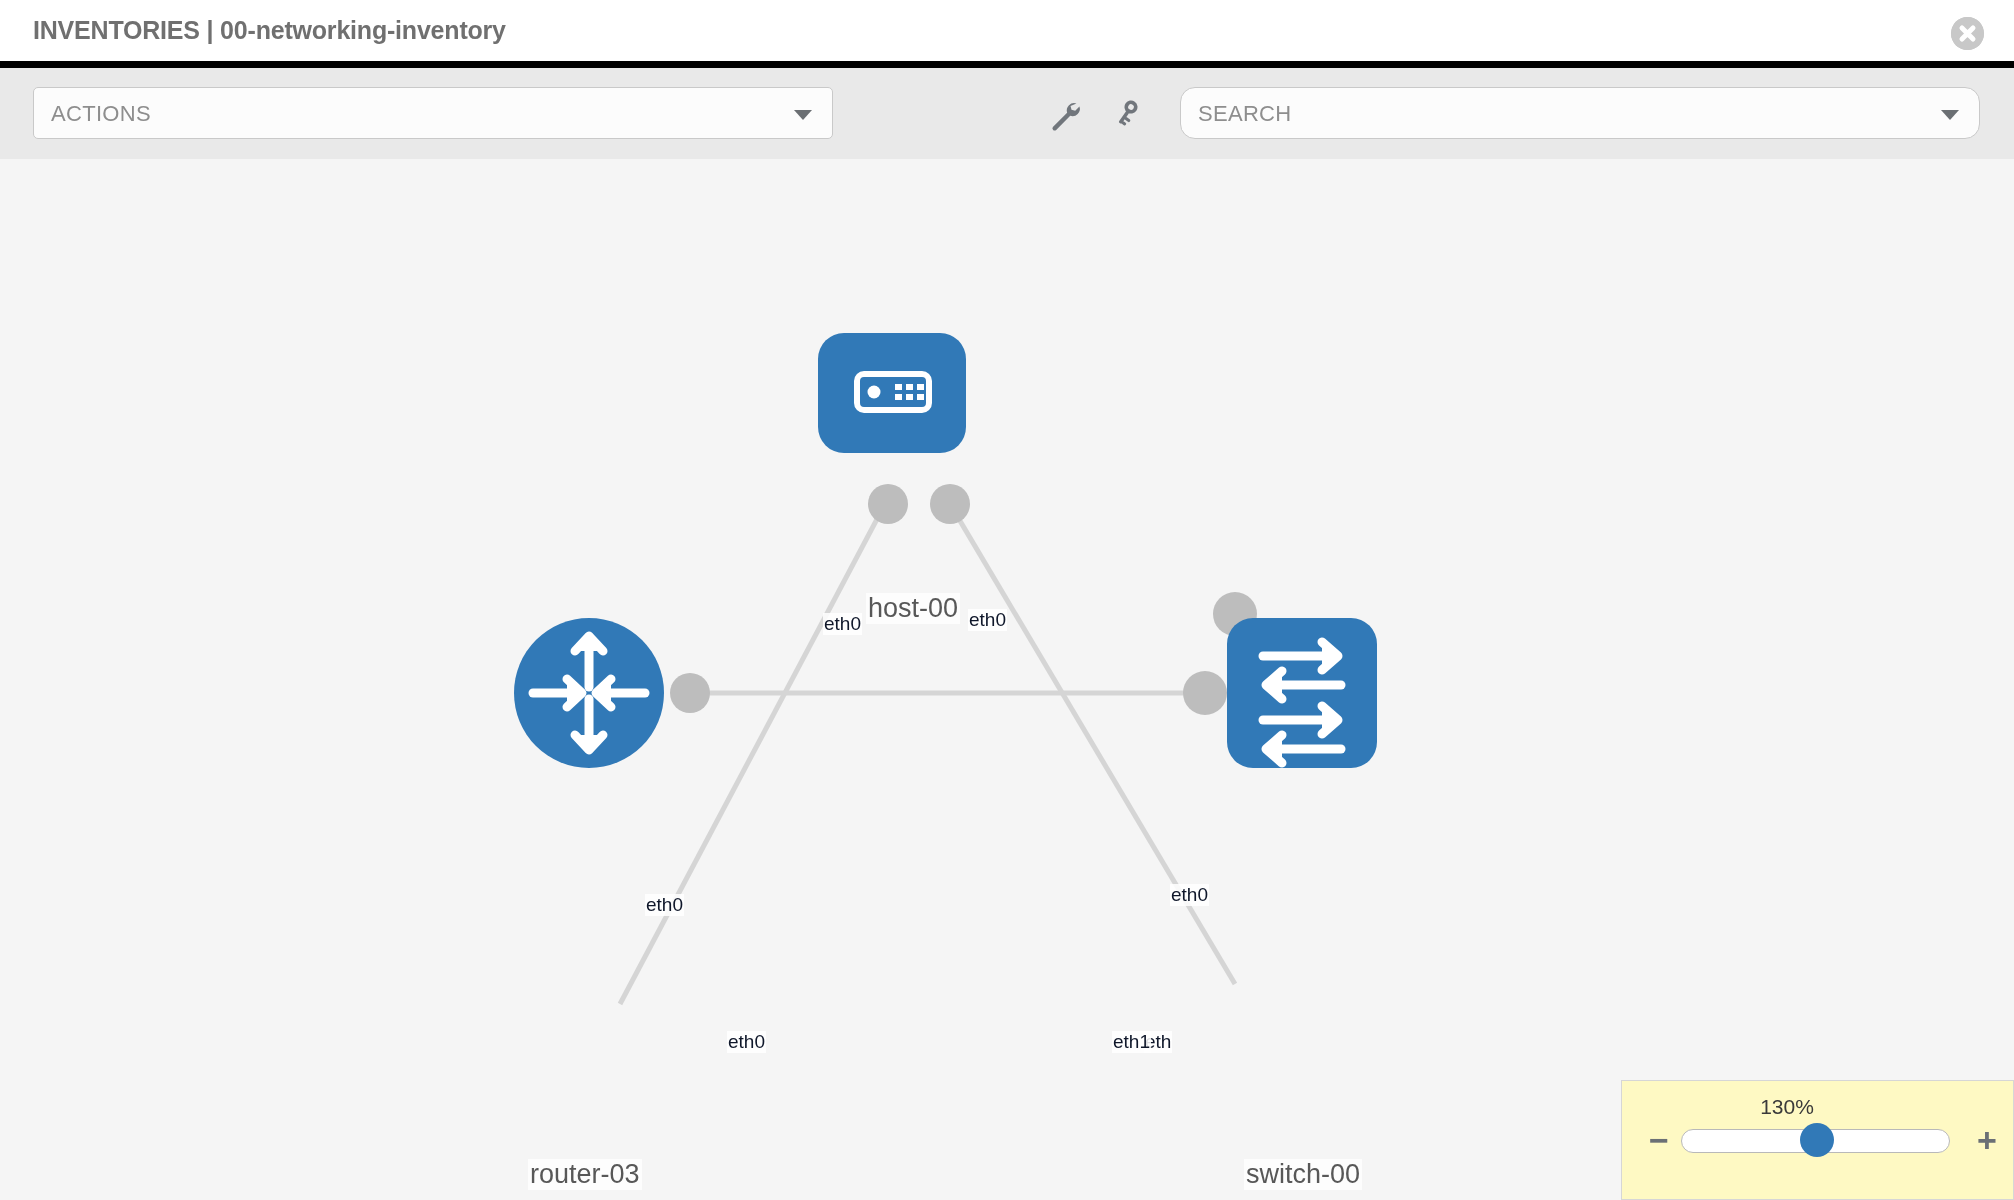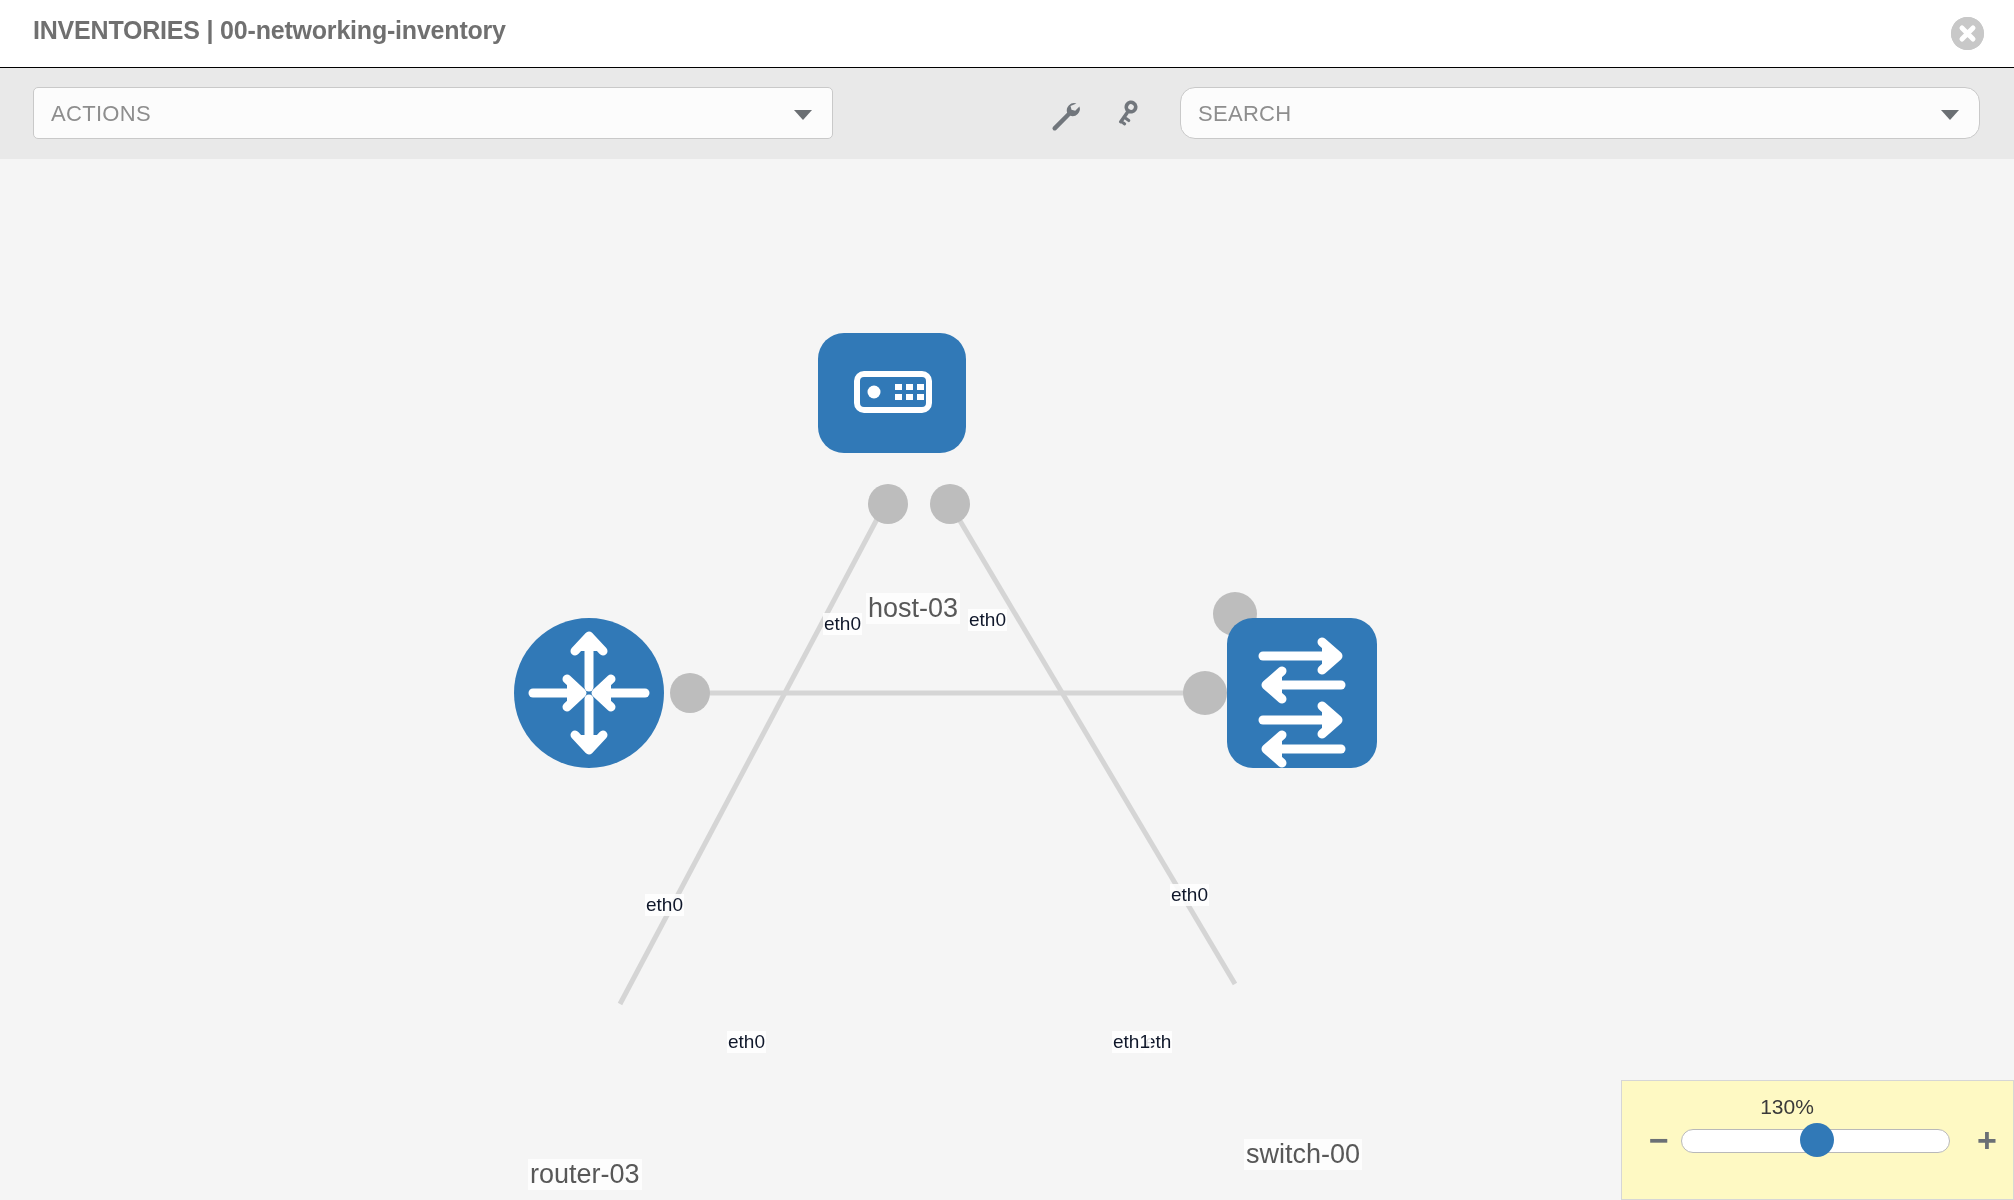--- a/index.html
+++ b/index.html
@@ -18,21 +18,21 @@
     height: 1200px;
     background: #ffffff;
   }
 
   
   .header {
     position: absolute;
     left: 0; top: 0;
     width: 2014px; height: 68px;
     background: #ffffff;
-    border-bottom: 1px solid #000000;
+    border-bottom: 7px solid #000000;
   }
   .header-title {
     position: absolute;
     left: 33px; top: 16px;
     font-size: 25px;
     font-weight: bold;
     color: #707070;
     letter-spacing: -0.2px;
     white-space: nowrap;
   }
@@ -303,25 +303,25 @@
 
           <line x1="1263" y1="561" x2="1336" y2="561"></line>
           <polyline points="1322,547 1338,561 1322,575"></polyline>
 
           <line x1="1341" y1="590" x2="1268" y2="590"></line>
           <polyline points="1282,576 1266,590 1282,604"></polyline>
         </g>
       </g>
     </svg>
 
-    <div class="node-label" style="left:866px; top:434px;">host-03</div>
+    <div class="node-label" style="left:866px; top:434px;">host-00</div>
 
     <div class="node-label" style="left:528px; top:1000px;">router-03</div>
 
-    <div class="node-label" style="left:1244px; top:980px;">switch-00</div>
+    <div class="node-label" style="left:1244px; top:1000px;">switch-00</div>
 
     <div class="edge-label" style="left:823px; top:454px;">eth0</div>
 
     <div class="edge-label" style="left:968px; top:450px;">eth0</div>
 
     <div class="edge-label" style="left:645px; top:735px;">eth0</div>
 
     <div class="edge-label" style="left:1170px; top:725px;">eth0</div>
 
     <div class="edge-label" style="left:727px; top:872px;">eth0</div>

